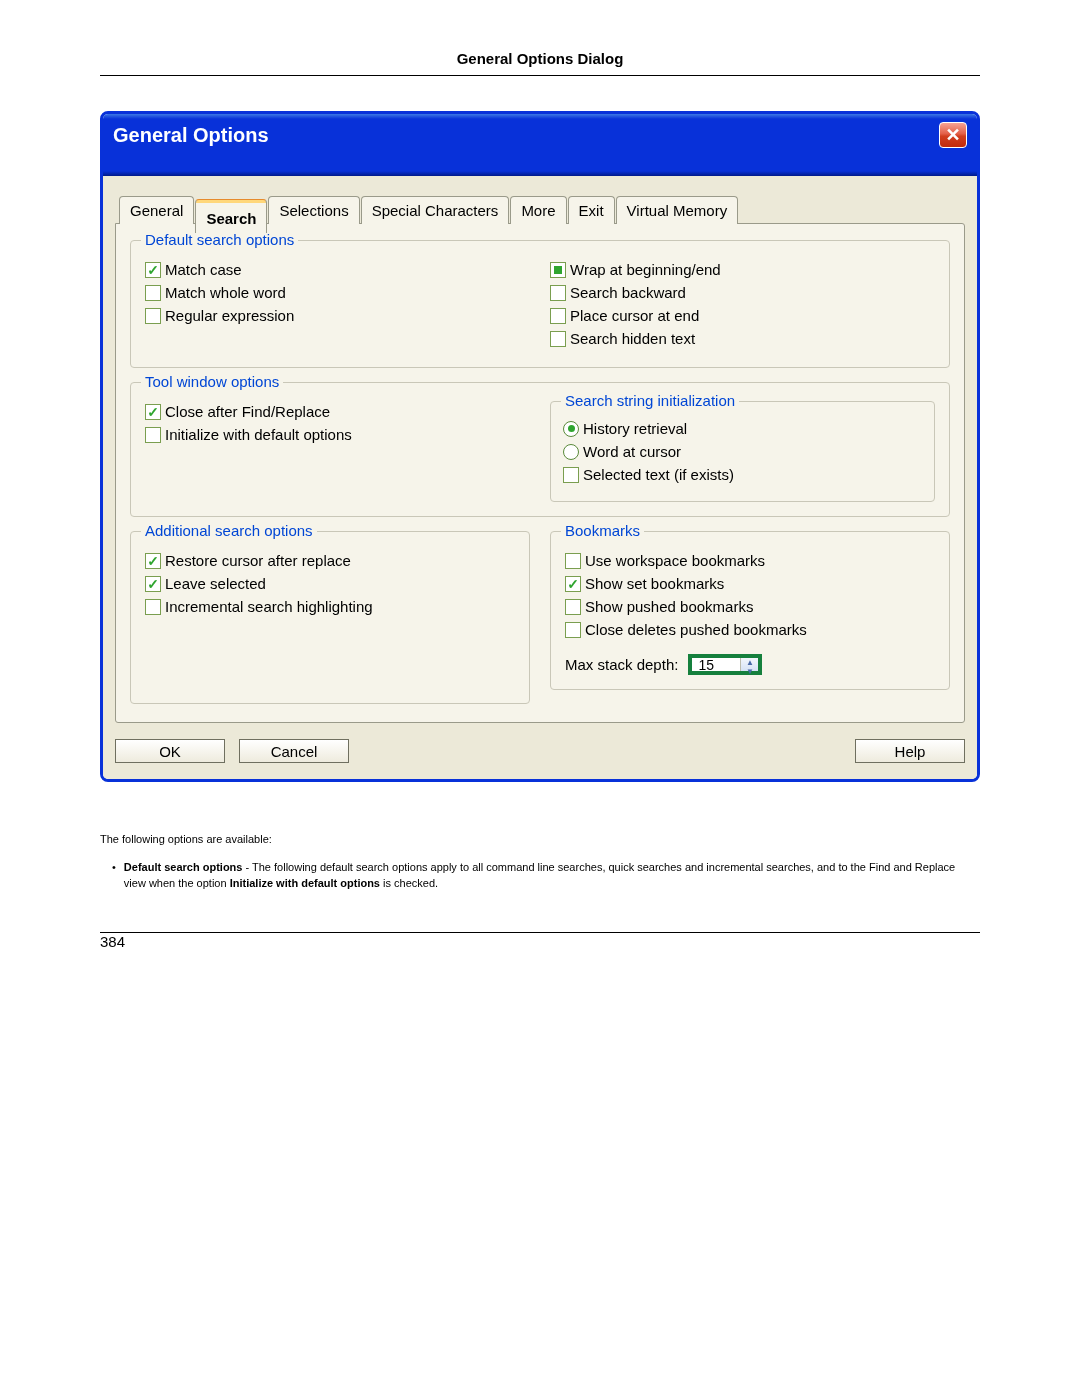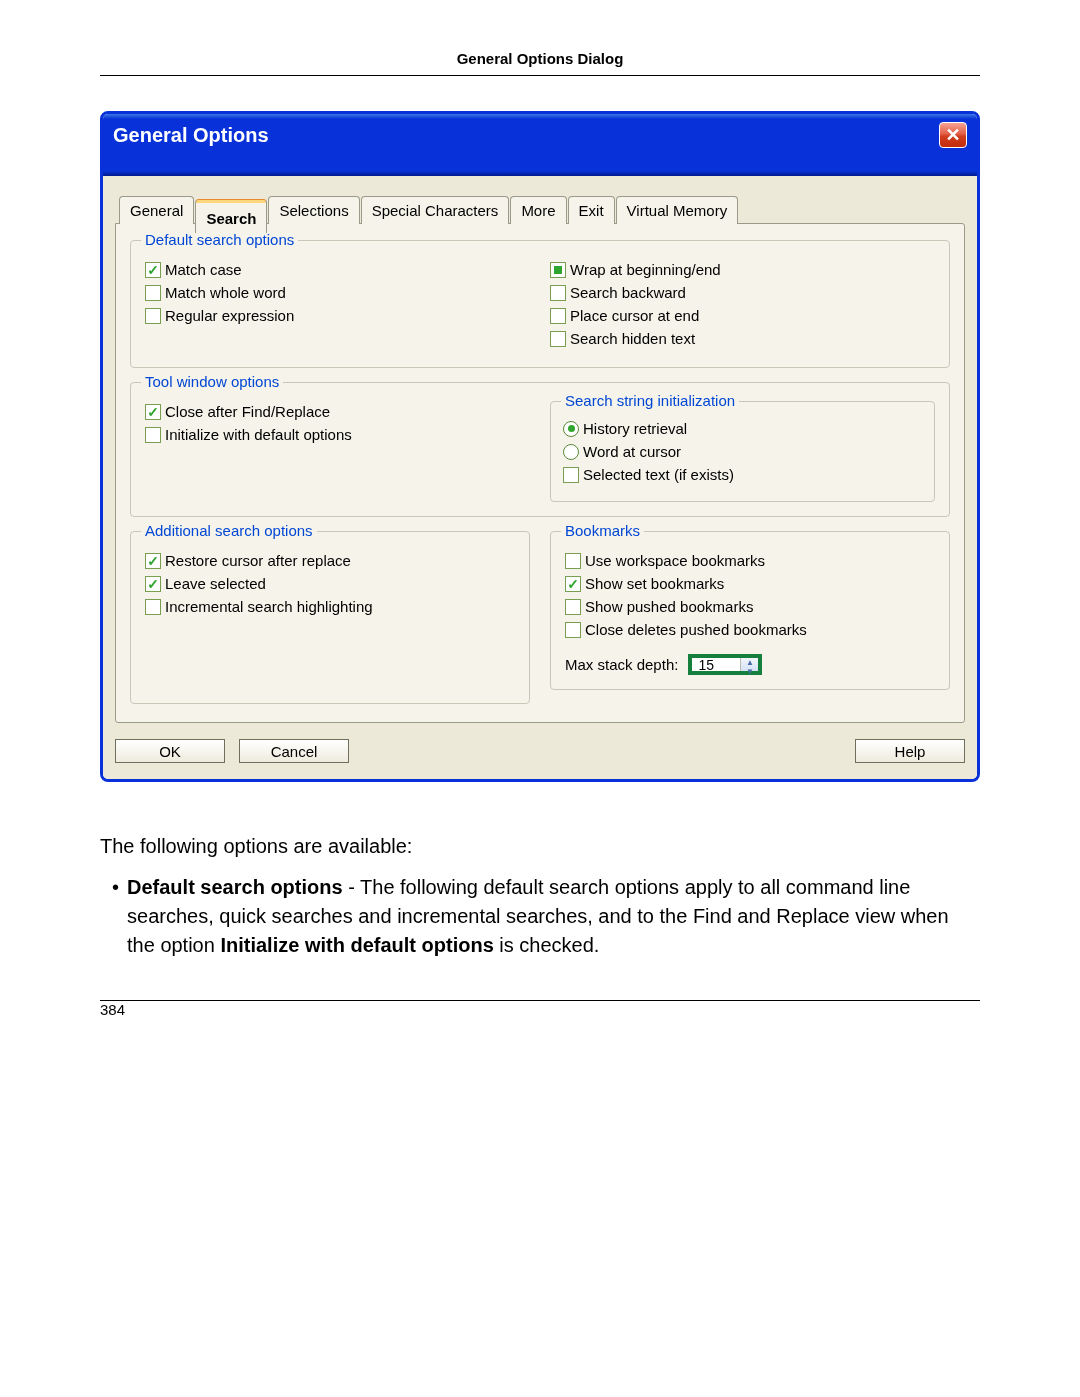--- a/index.html
+++ b/index.html
@@ -234,21 +234,21 @@
     border-radius: 0;
     background: linear-gradient(to bottom, #ffffff, #eeebdd);
     display: flex;
     align-items: center;
     justify-content: center;
     font-size: 15px;
   }
   .spacer { flex: 1; }
   .doc-text {
     margin-top: 50px;
-    font-size: 20px;
+    font-size: 11px;
     line-height: 1.45;
   }
   .doc-text p { margin: 12px 0; }
   .bullet {
     display: flex;
     gap: 8px;
     margin: 10px 0 10px 12px;
   }
   .bullet::before {
     content: "•";

